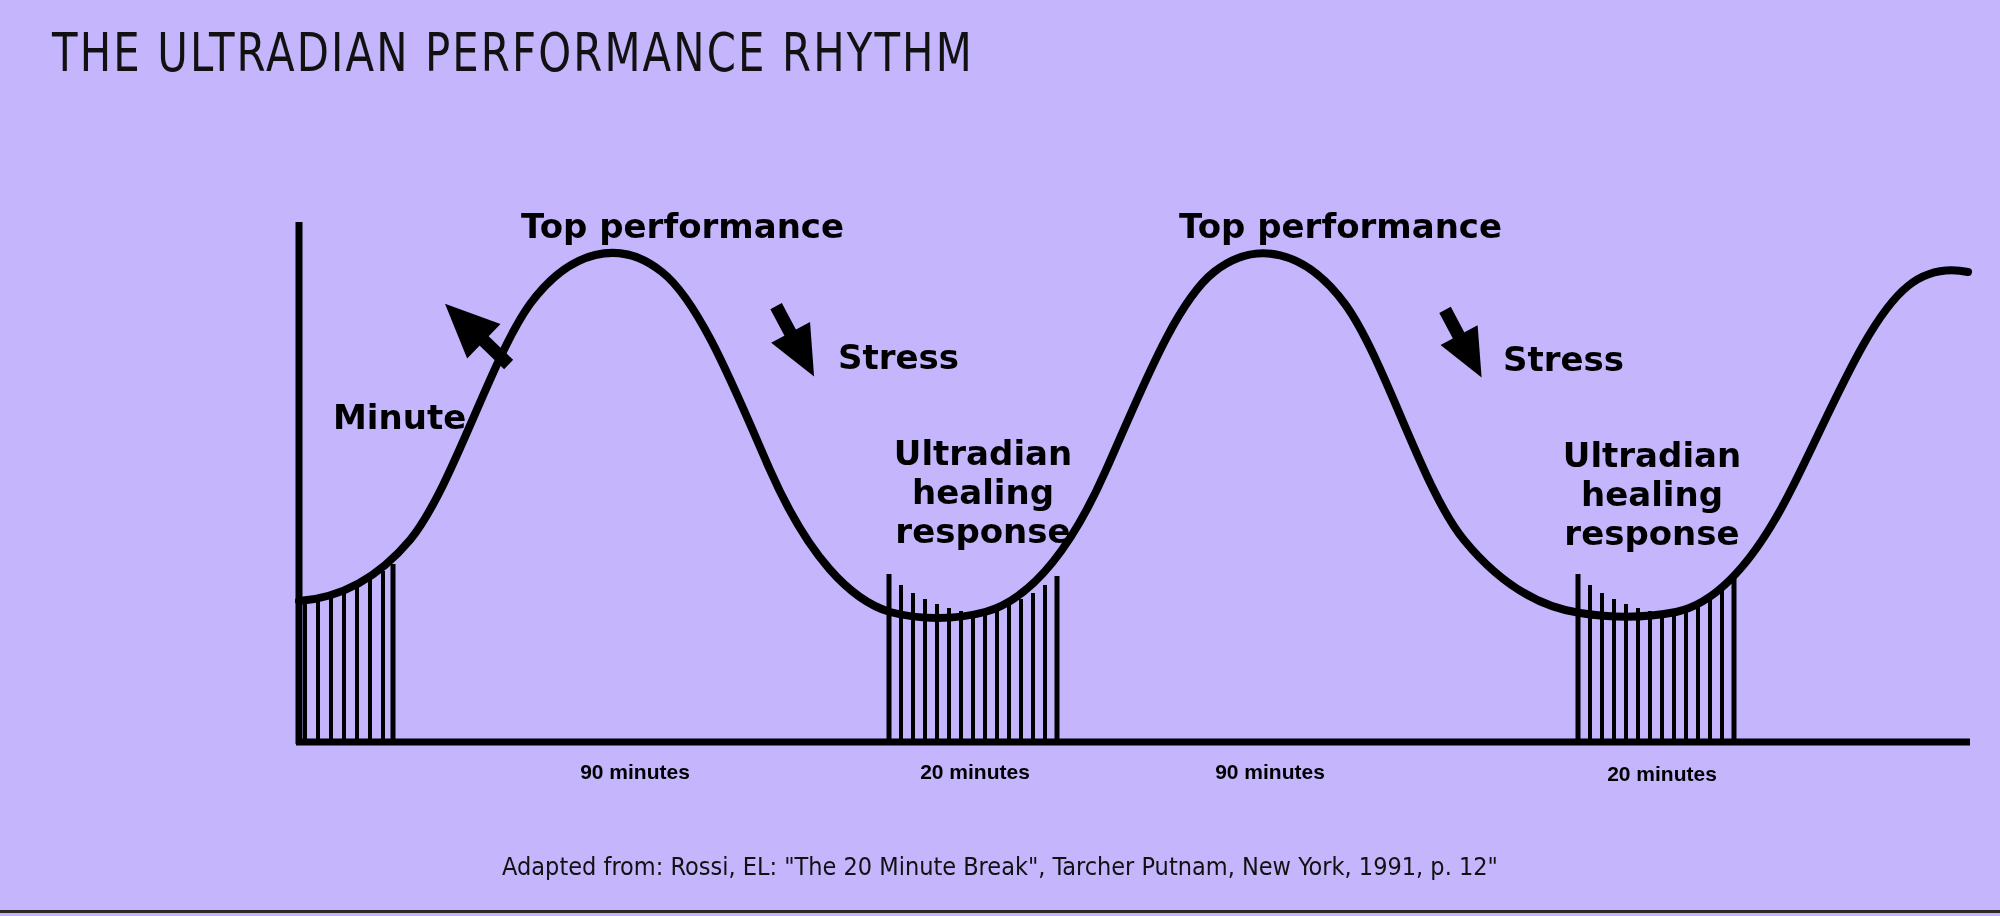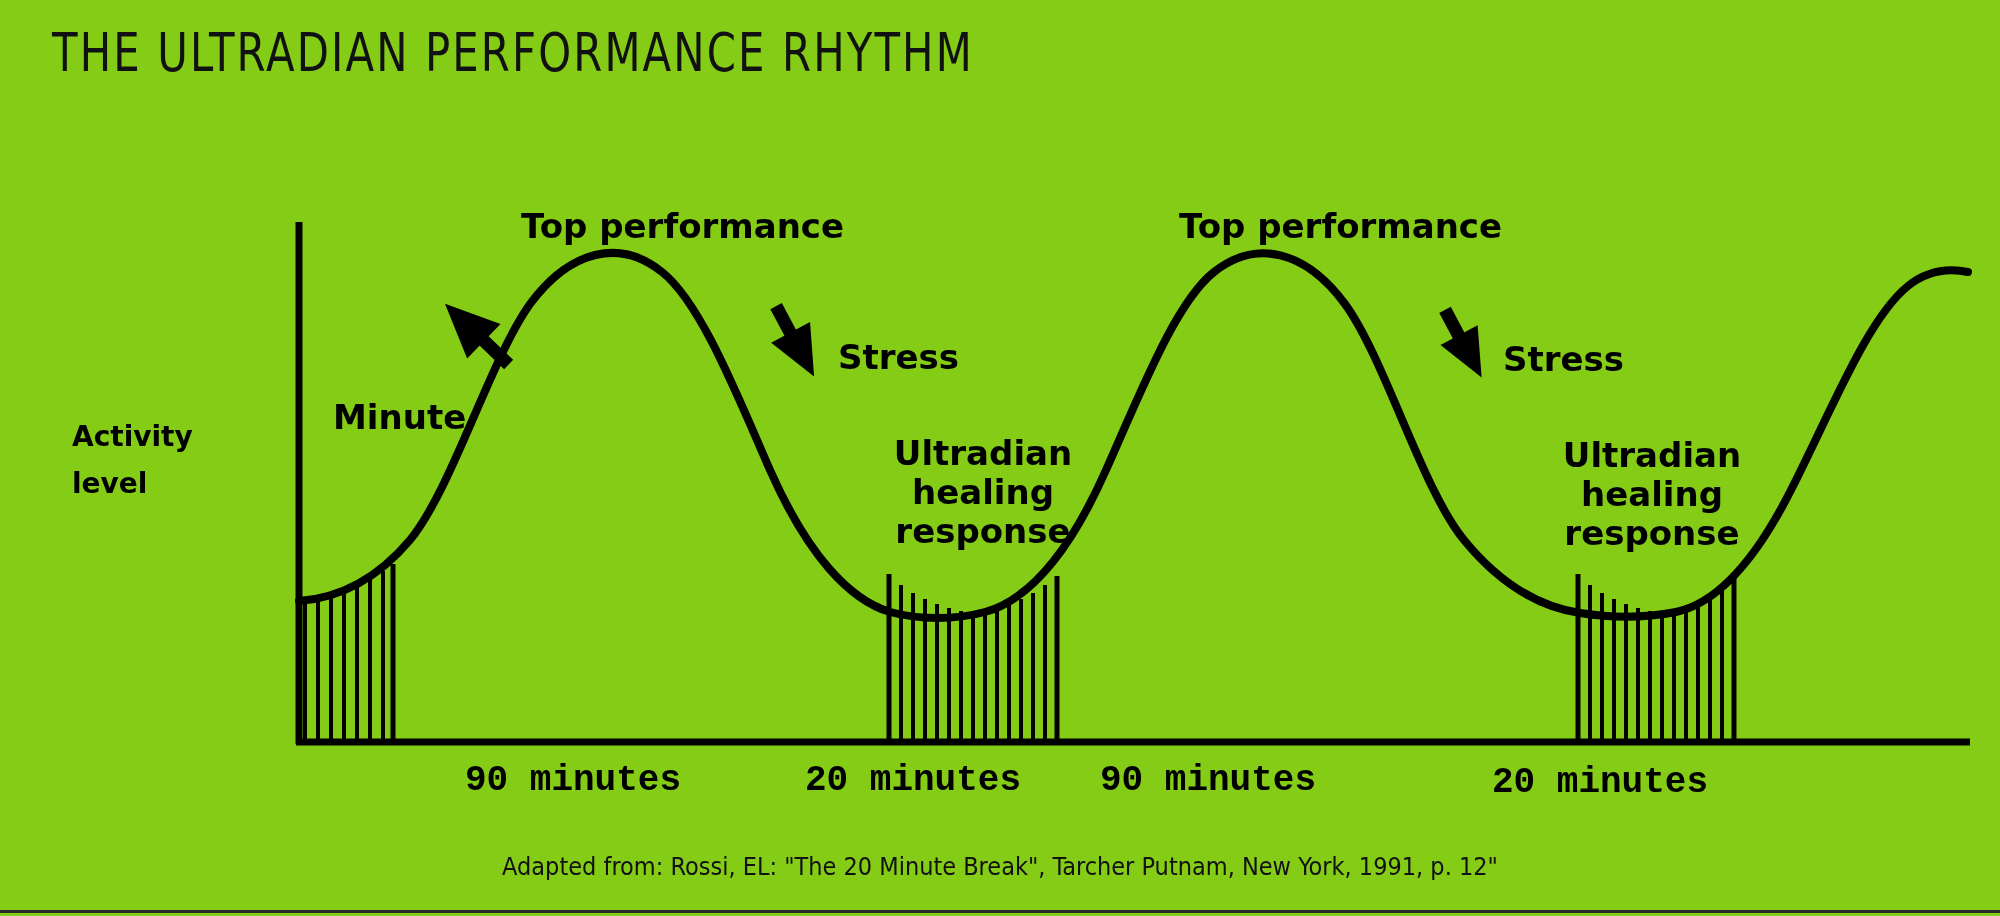--- a/index.html
+++ b/index.html
@@ -15,21 +15,21 @@
     overflow: hidden;
     font-family: "DejaVu Sans", sans-serif;
     color: #000000;
   }
 
   #page {
     position: absolute;
     left: 0; top: 0;
     width: 2000px;
     height: 916px;
-    background: #84cc16;
+    background: #c4b5fd;
   }
 
   
   #chart-title {
     position: absolute;
     left: 52px;
     top: 22px;
     font-family: "Liberation Sans Narrow", "DejaVu Sans Condensed", "Liberation Sans", sans-serif;
     font-size: 54px;
     line-height: 62px;
@@ -89,25 +89,26 @@
     left: 1552px;
     top: 436px;
     width: 200px;
     text-align: center;
     line-height: 39px;
   }
 
   
   .tick-label {
     position: absolute;
-    font-family: Liberation Mono, monospace;
-    font-size: 36px;
+    font-family: Liberation Sans, sans-serif;
+    font-size: 21px;
     font-weight: 600;
     color: #000000;
     white-space: nowrap;
+    text-align: center;
   }
   #tick-90-1 { left: 465px;  top: 760px; width: 340px; }
   #tick-20-1 { left: 805px;  top: 760px; width: 340px; }
   #tick-90-2 { left: 1100px; top: 760px; width: 340px; }
   #tick-20-2 { left: 1492px; top: 762px; width: 340px; }
 
   
   #caption {
     position: absolute;
     left: 0;
@@ -215,21 +216,20 @@
       <rect x="-6" y="4" width="13" height="46" fill="#000"></rect>
       <polygon points="0,-30 22,20 -22,20" fill="#000"></polygon>
     </g>
 
     <g transform="translate(1468,352) rotate(152)">
       <rect x="-6" y="4" width="13" height="44" fill="#000"></rect>
       <polygon points="0,-29 21,19 -21,19" fill="#000"></polygon>
     </g>
   </svg>
 
-  <div class="annot" id="axis-label-activity">Activity level</div>
 
   <div class="annot" id="label-arousal">Minute</div>
 
   <div class="annot" id="label-top-perf-1">Top performance</div>
 
   <div class="annot" id="label-top-perf-2">Top performance</div>
 
   <div class="annot" id="label-stress-1">Stress</div>
 
   <div class="annot" id="label-stress-2">Stress</div>

